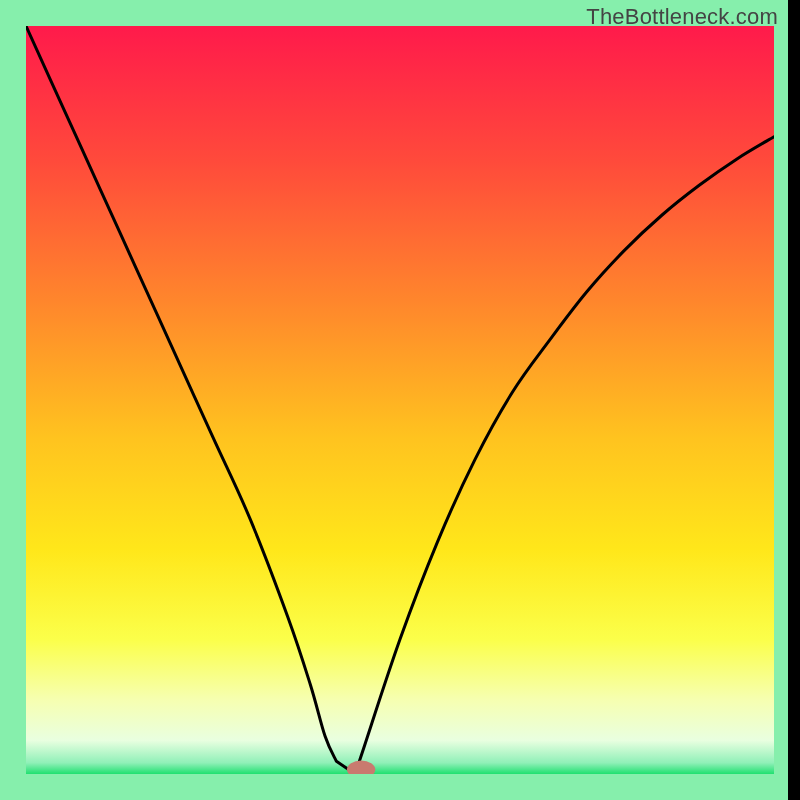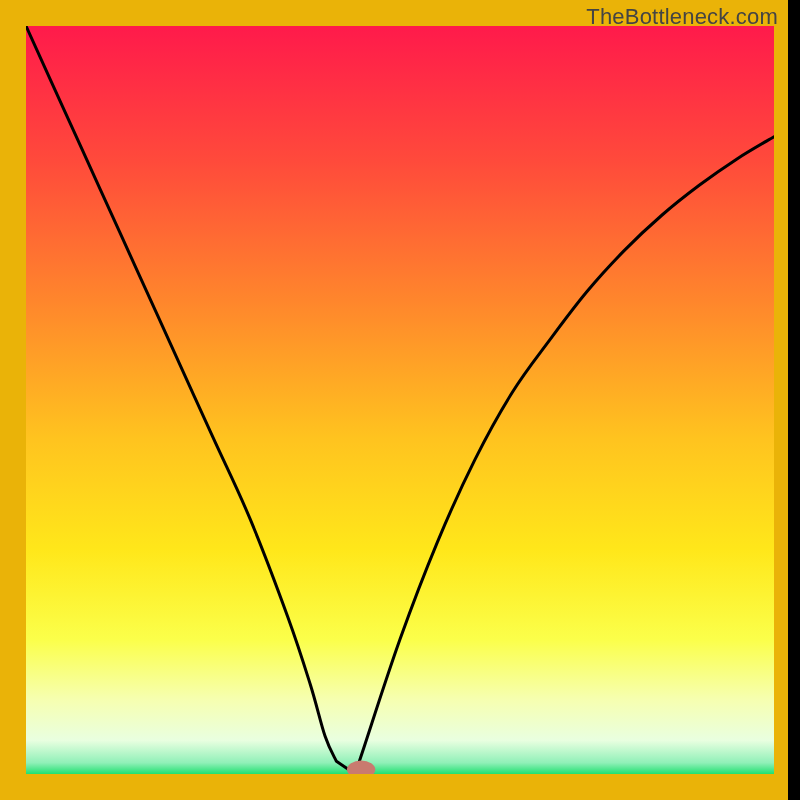--- a/index.html
+++ b/index.html
@@ -8,21 +8,21 @@
     width: 800px;
     height: 800px;
     overflow: hidden;
     background: #000;
     font-family: Arial, Helvetica, sans-serif;
   }
   .frame {
     position: relative;
     width: 788px;
     height: 800px;
-    background: #eab308;
+    background: #86efac;
   }
   .plot {
     position: absolute;
     left: 26px;
     top: 26px;
     width: 748px;
     height: 748px;
     overflow: hidden;
   }
   .watermark {

